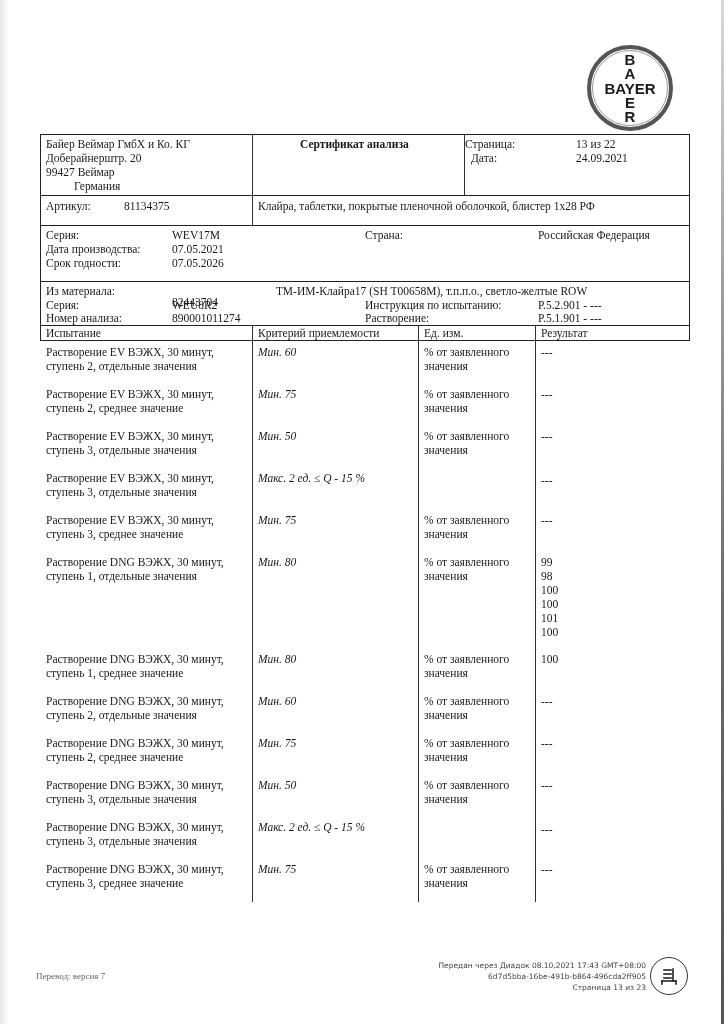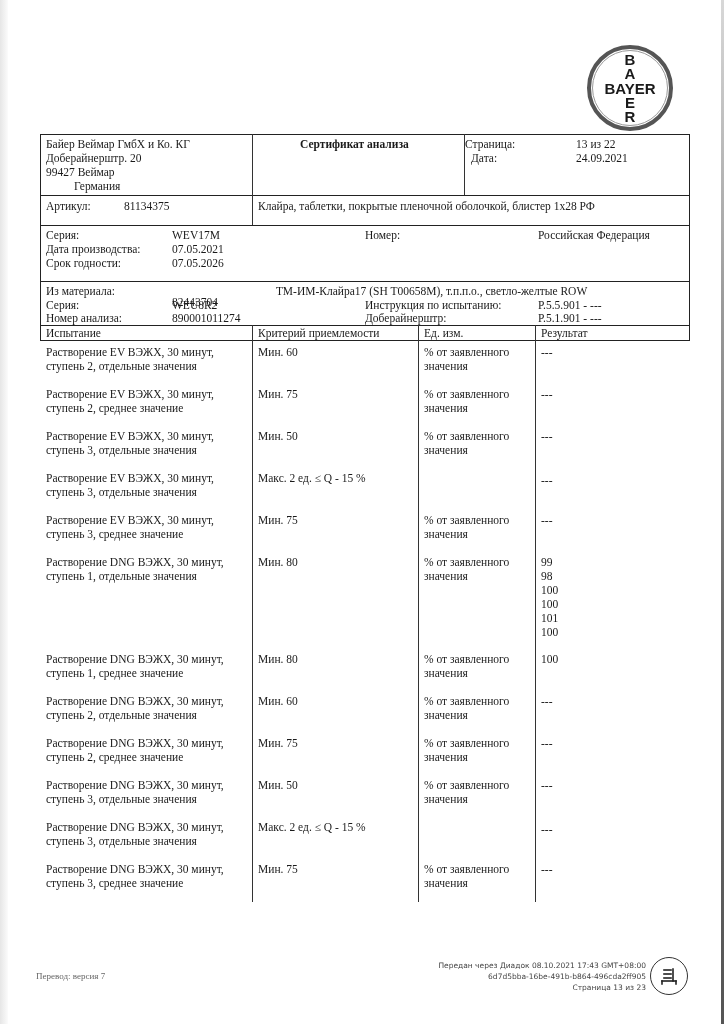--- a/index.html
+++ b/index.html
@@ -17,21 +17,21 @@
     background: linear-gradient(to bottom, #d8d8d8 0%, #9a9a9a 30%, #6a6a6a 60%, #555 100%); }
   .box { position: absolute; border: 1px solid #222; box-sizing: border-box; }
   .vline { position: absolute; width: 1px; background: #333; }
 
   .logo { position: absolute; left: 586px; top: 44px; width: 88px; height: 88px; }
 
   .t { position: absolute; white-space: nowrap; }
   .bold { font-weight: bold; }
 
   .row-test { position: absolute; left: 46px; width: 205px; }
-  .row-crit { position: absolute; left: 258px; width: 160px; white-space: nowrap; }
+  .row-crit { position: absolute; left: 258px; width: 160px; white-space: nowrap; font-style: italic; }
   .row-unit { position: absolute; left: 424px; width: 110px; font-family: Liberation Serif, serif; }
   .row-res { position: absolute; left: 541px; width: 60px; }
 
   .footer-left { position: absolute; left: 36px; top: 969px; font-size: 9px; color: #666; }
   .diadoc { position: absolute; right: 78px; top: 960px; text-align: right;
     font-family: "DejaVu Sans", sans-serif; font-size: 7.5px; line-height: 11px; color: #444; }
   .diadoc-icon { position: absolute; left: 650px; top: 957px; width: 38px; height: 38px;
     border: 1px solid #333; border-radius: 50%; box-sizing: border-box; }
 </style>
 </head>
@@ -76,34 +76,34 @@
 <div class="t" style="left:124px; top:199px;">81134375</div>
 <div class="t" style="left:258px; top:199px;">Клайра, таблетки, покрытые пленочной оболочкой, блистер 1x28 РФ</div>
 
 <div class="box" style="left:40px; top:225px; width:650px; height:57px;"></div>
 <div class="t" style="left:46px; top:228px;">Серия:</div>
 <div class="t" style="left:172px; top:228px;">WEV17M</div>
 <div class="t" style="left:46px; top:242px;text-align:center;">Дата производства:</div>
 <div class="t" style="left:172px; top:242px;">07.05.2021</div>
 <div class="t" style="left:46px; top:256px;">Срок годности:</div>
 <div class="t" style="left:172px; top:256px;">07.05.2026</div>
-<div class="t" style="left:365px; top:228px;">Номер:</div>
+<div class="t" style="left:365px; top:228px;">Страна:</div>
 <div class="t" style="left:538px; top:228px;">Российская Федерация</div>
 
 <div class="box" style="left:40px; top:281px; width:650px; height:45px;"></div>
 <div class="t" style="left:46px; top:284px;">Из материала:</div>
 <div class="t" style="left:172px; top:284px;margin-top:11px;">82443704</div>
 <div class="t" style="left:276px; top:284px;">ТМ-ИМ-Клайра17 (SH T00658M), т.п.п.о., светло-желтые ROW</div>
 <div class="t" style="left:46px; top:298px;">Серия:</div>
 <div class="t" style="left:172px; top:298px;">WEU8R2</div>
 <div class="t" style="left:365px; top:298px;">Инструкция по испытанию:</div>
-<div class="t" style="left:538px; top:298px;">P.5.5.901 - ---</div>
+<div class="t" style="left:538px; top:298px;">P.5.2.901 - ---</div>
 <div class="t" style="left:46px; top:311px;">Номер анализа:</div>
 <div class="t" style="left:172px; top:311px;text-align:center;">890001011274</div>
-<div class="t" style="left:365px; top:311px;">Доберайнерштр:</div>
+<div class="t" style="left:365px; top:311px;">Растворение:</div>
 <div class="t" style="left:538px; top:311px;">P.5.1.901 - ---</div>
 
 <div class="box" style="left:40px; top:325px; width:650px; height:16px;"></div>
 <div class="t" style="left:46px; top:326px;">Испытание</div>
 <div class="t" style="left:258px; top:326px;">Критерий приемлемости</div>
 <div class="t" style="left:424px; top:326px;">Ед. изм.</div>
 <div class="t" style="left:541px; top:326px;">Результат</div>
 
 <div class="vline" style="left:252px; top:325px; height:577px;"></div>
 <div class="vline" style="left:418px; top:325px; height:577px;"></div>

